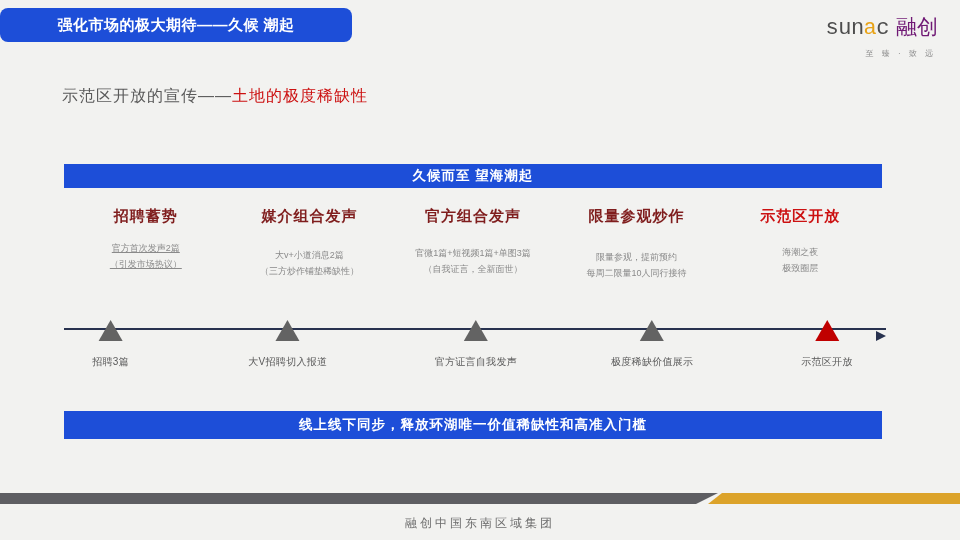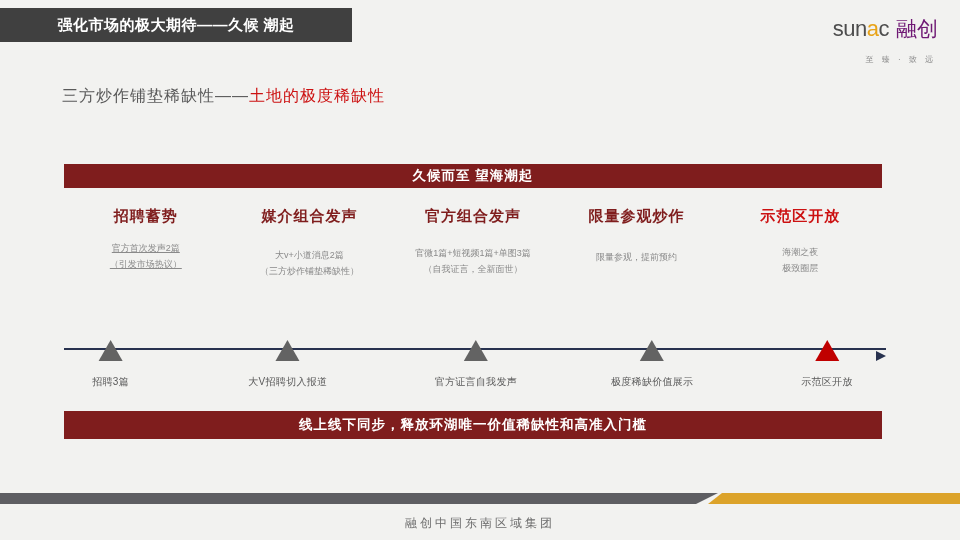--- a/index.html
+++ b/index.html
@@ -15,24 +15,25 @@
     position: relative;
   }
 
   
   .title-bar {
     position: absolute;
     left: 0;
     top: 8px;
     width: 352px;
     height: 34px;
-    background: #404040;
+    background: #1d4ed8;
     display: flex;
     align-items: center;
     justify-content: center;
+    border-radius: 8px;
   }
   .title-bar .title-text {
     color: #ffffff;
     font-size: 15px;
     font-weight: bold;
     letter-spacing: 0.5px;
     white-space: nowrap;
   }
 
   
@@ -42,37 +43,38 @@
     top: 18px;
     text-align: center;
     width: 150px;
   }
   .logo-row {
     display: flex;
     align-items: baseline;
     justify-content: flex-end;
     gap: 7px;
     line-height: 1;
+    font-family: Liberation Mono, monospace;
   }
   .logo-sun {
     font-size: 22px;
     font-weight: 300;
     color: #4d4d4d;
     letter-spacing: -0.5px;
   }
   .logo-a {
     color: #e8a317;
   }
   .logo-cn {
     font-size: 21px;
     color: #701a75;
     font-weight: 500;
   }
   .logo-sub {
-    margin-top: 14px;
+    margin-top: 8px;
     font-size: 8px;
     color: #8c8c8c;
     letter-spacing: 3px;
     text-align: right;
     padding-right: 2px;
   }
 
   
   .subtitle {
     position: absolute;
@@ -89,21 +91,21 @@
     color: #cc1111;
     font-weight: normal;
     letter-spacing: 1px;
   }
 
   
   .banner {
     position: absolute;
     left: 64px;
     width: 818px;
-    background: #7f1d1d;
+    background: #1d4ed8;
     display: flex;
     align-items: center;
     justify-content: center;
   }
   .banner-top {
     top: 164px;
     height: 24px;
   }
   .banner-bottom {
     top: 411px;
@@ -151,21 +153,21 @@
   .col-body.offset-1 { margin-top: 15px; text-decoration: underline; }
   .col-body.offset-2 { margin-top: 22px; }
   .col-body.offset-3 { margin-top: 20px; }
   .col-body.offset-4 { margin-top: 24px; }
   .col-body.offset-5 { margin-top: 19px; }
 
   
   .timeline {
     position: absolute;
     left: 64px;
-    top: 340px;
+    top: 320px;
     width: 832px;
     height: 70px;
   }
   .axis {
     position: absolute;
     left: 0;
     top: 8px;
     width: 822px;
     height: 2px;
     background: #28324f;
@@ -251,21 +253,21 @@
 
 <div class="logo">
   <div class="logo-row">
     <span class="logo-sun"><span>sun</span><span class="logo-a">a</span><span>c</span></span>
     <span class="logo-cn">融创</span>
   </div>
   <div class="logo-sub">至 臻 · 致 远</div>
 </div>
 
 <div class="subtitle">
-  <span class="sub-gray">三方炒作铺垫稀缺性——</span><span class="sub-red">土地的极度稀缺性</span>
+  <span class="sub-gray">示范区开放的宣传——</span><span class="sub-red">土地的极度稀缺性</span>
 </div>
 
 <div class="banner banner-top">
   <span class="banner-text">久候而至  望海潮起</span>
 </div>
 
 <div class="columns">
   <div class="col">
     <div class="col-head">招聘蓄势</div>
     <div class="col-body offset-1">
@@ -284,20 +286,21 @@
     <div class="col-head">官方组合发声</div>
     <div class="col-body offset-3">
       <div>官微1篇+短视频1篇+单图3篇</div>
       <div>（自我证言，全新面世）</div>
     </div>
   </div>
   <div class="col">
     <div class="col-head">限量参观炒作</div>
     <div class="col-body offset-4">
       <div>限量参观，提前预约</div>
+      <div>每周二限量10人同行接待</div>
     </div>
   </div>
   <div class="col">
     <div class="col-head accent">示范区开放</div>
     <div class="col-body offset-5">
       <div>海潮之夜</div>
       <div>极致圈层</div>
     </div>
   </div>
 </div>

